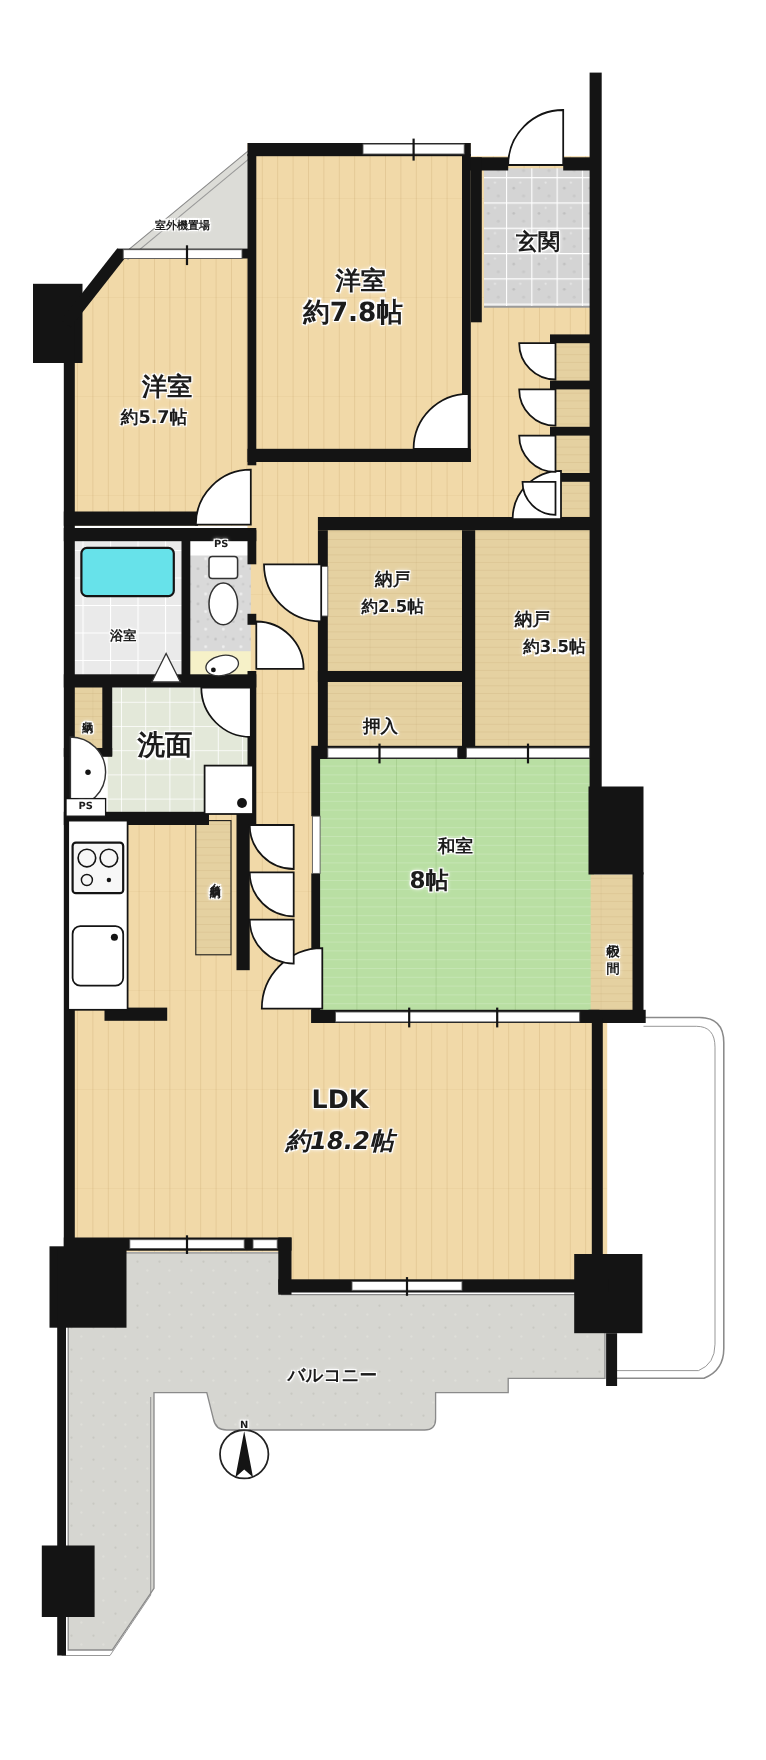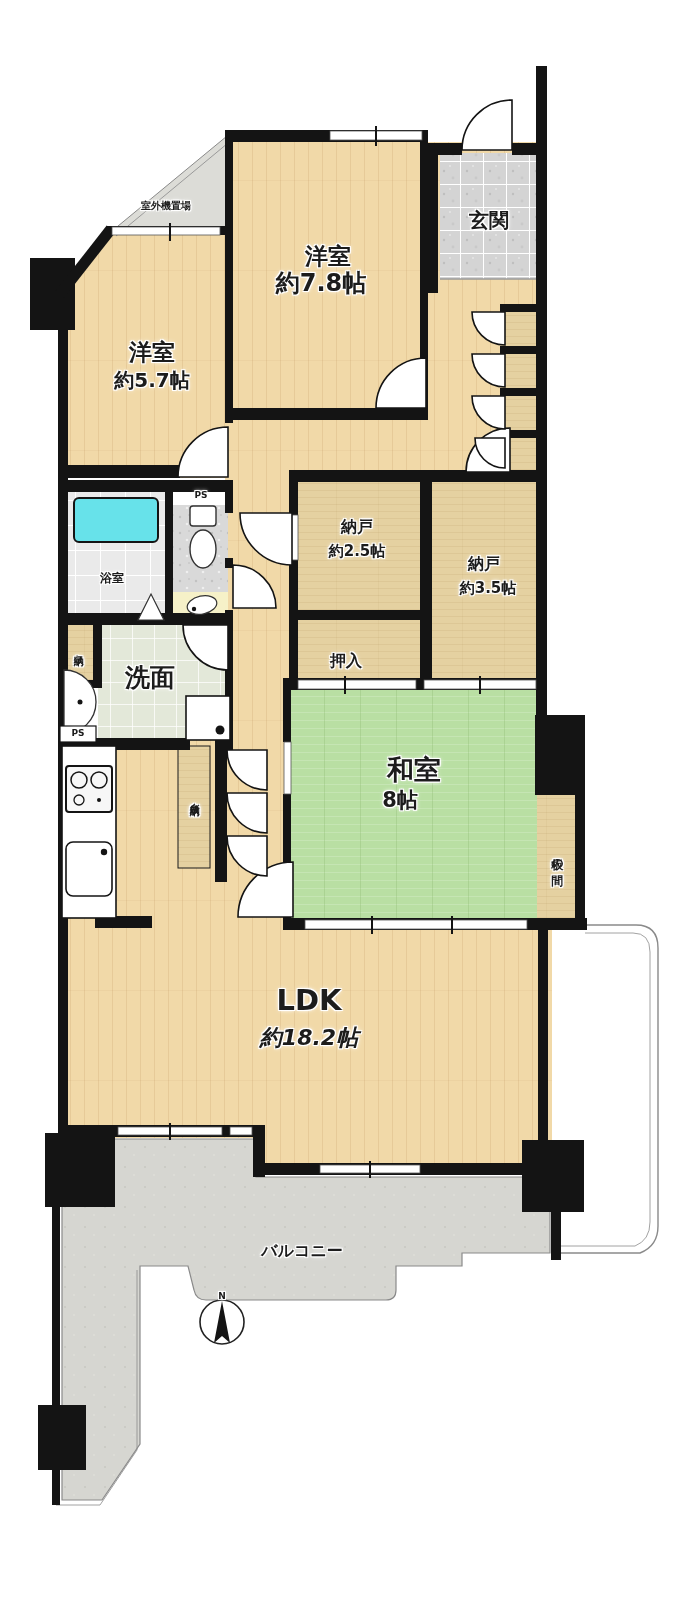--- a/index.html
+++ b/index.html
@@ -235,40 +235,40 @@
   <g>
     <circle cx="222" cy="1322" r="22" fill="#ffffff" stroke="#222" stroke-width="1.6"></circle>
     <polygon points="222,1301 230,1343 222,1336 214,1343" fill="#141414"></polygon>
   </g>
 </svg>
 
 <div class="lbl" style="left:328px;top:256px;font-size:23px;">洋室</div>
 <div class="lbl" style="left:321px;top:284px;font-size:24px;">約7.8帖</div>
 
 <div class="lbl" style="left:152px;top:352px;font-size:23px;">洋室</div>
-<div class="lbl" style="left:152px;top:380px;font-size:20px;">約5.7帖</div>
+<div class="lbl" style="left:140px;top:380px;font-size:16px;">約5.7帖</div>
 
 <div class="lbl" style="left:489px;top:220px;font-size:20px;">玄関</div>
 
 <div class="lbl" style="left:166px;top:206px;font-size:10px;">室外機置場</div>
 
 <div class="lbl" style="left:357px;top:527px;font-size:16px;">納戸</div>
 <div class="lbl" style="left:357px;top:552px;font-size:15px;">約2.5帖</div>
 
 <div class="lbl" style="left:484px;top:564px;font-size:16px;">納戸</div>
-<div class="lbl" style="left:488px;top:589px;font-size:15px;">約3.5帖</div>
+<div class="lbl" style="left:504px;top:589px;font-size:15px;">約3.5帖</div>
 
 <div class="lbl" style="left:346px;top:648px;font-size:16px;margin-top:13px;">押入</div>
 
-<div class="lbl" style="left:414px;top:770px;font-size:27px;">和室</div>
-<div class="lbl" style="left:400px;top:800px;font-size:21px;">8帖</div>
+<div class="lbl" style="left:414px;top:770px;font-size:16px;">和室</div>
+<div class="lbl" style="left:390px;top:800px;font-size:21px;">8帖</div>
 
 <div class="lbl vert" style="left:557px;top:858px;font-size:12px;">板の間</div>
 
-<div class="lbl" style="left:309px;top:1000px;font-size:29px;">LDK</div>
+<div class="lbl" style="left:309px;top:1000px;font-size:23px;">LDK</div>
 <div class="lbl" style="left:309px;top:1038px;font-size:22px;font-style:italic;">約18.2帖</div>
 
 <div class="lbl" style="left:302px;top:1207px;font-size:16px;margin-top:44px;">バルコニー</div>
 
 <div class="lbl" style="left:112px;top:578px;font-size:12px;">浴室</div>
 
 <div class="lbl" style="left:150px;top:678px;font-size:25px;">洗面</div>
 
 <div class="lbl vert" style="left:78px;top:648px;font-size:10px;">収納</div>
 

